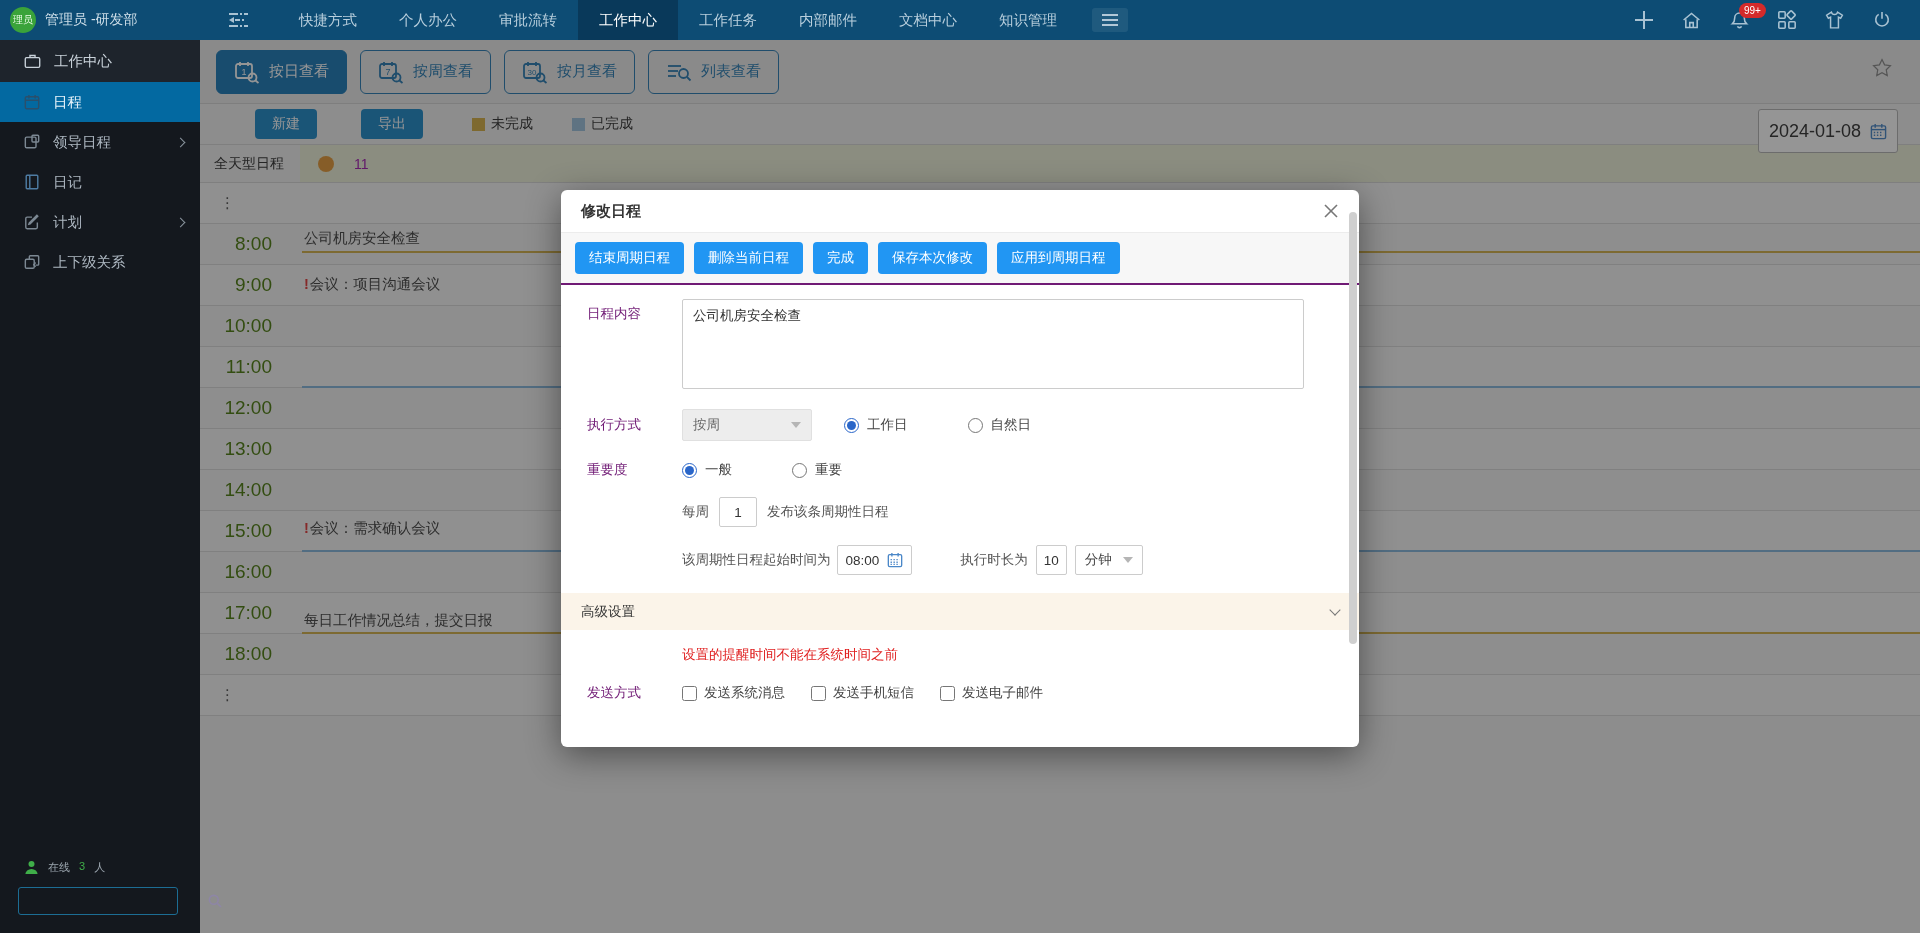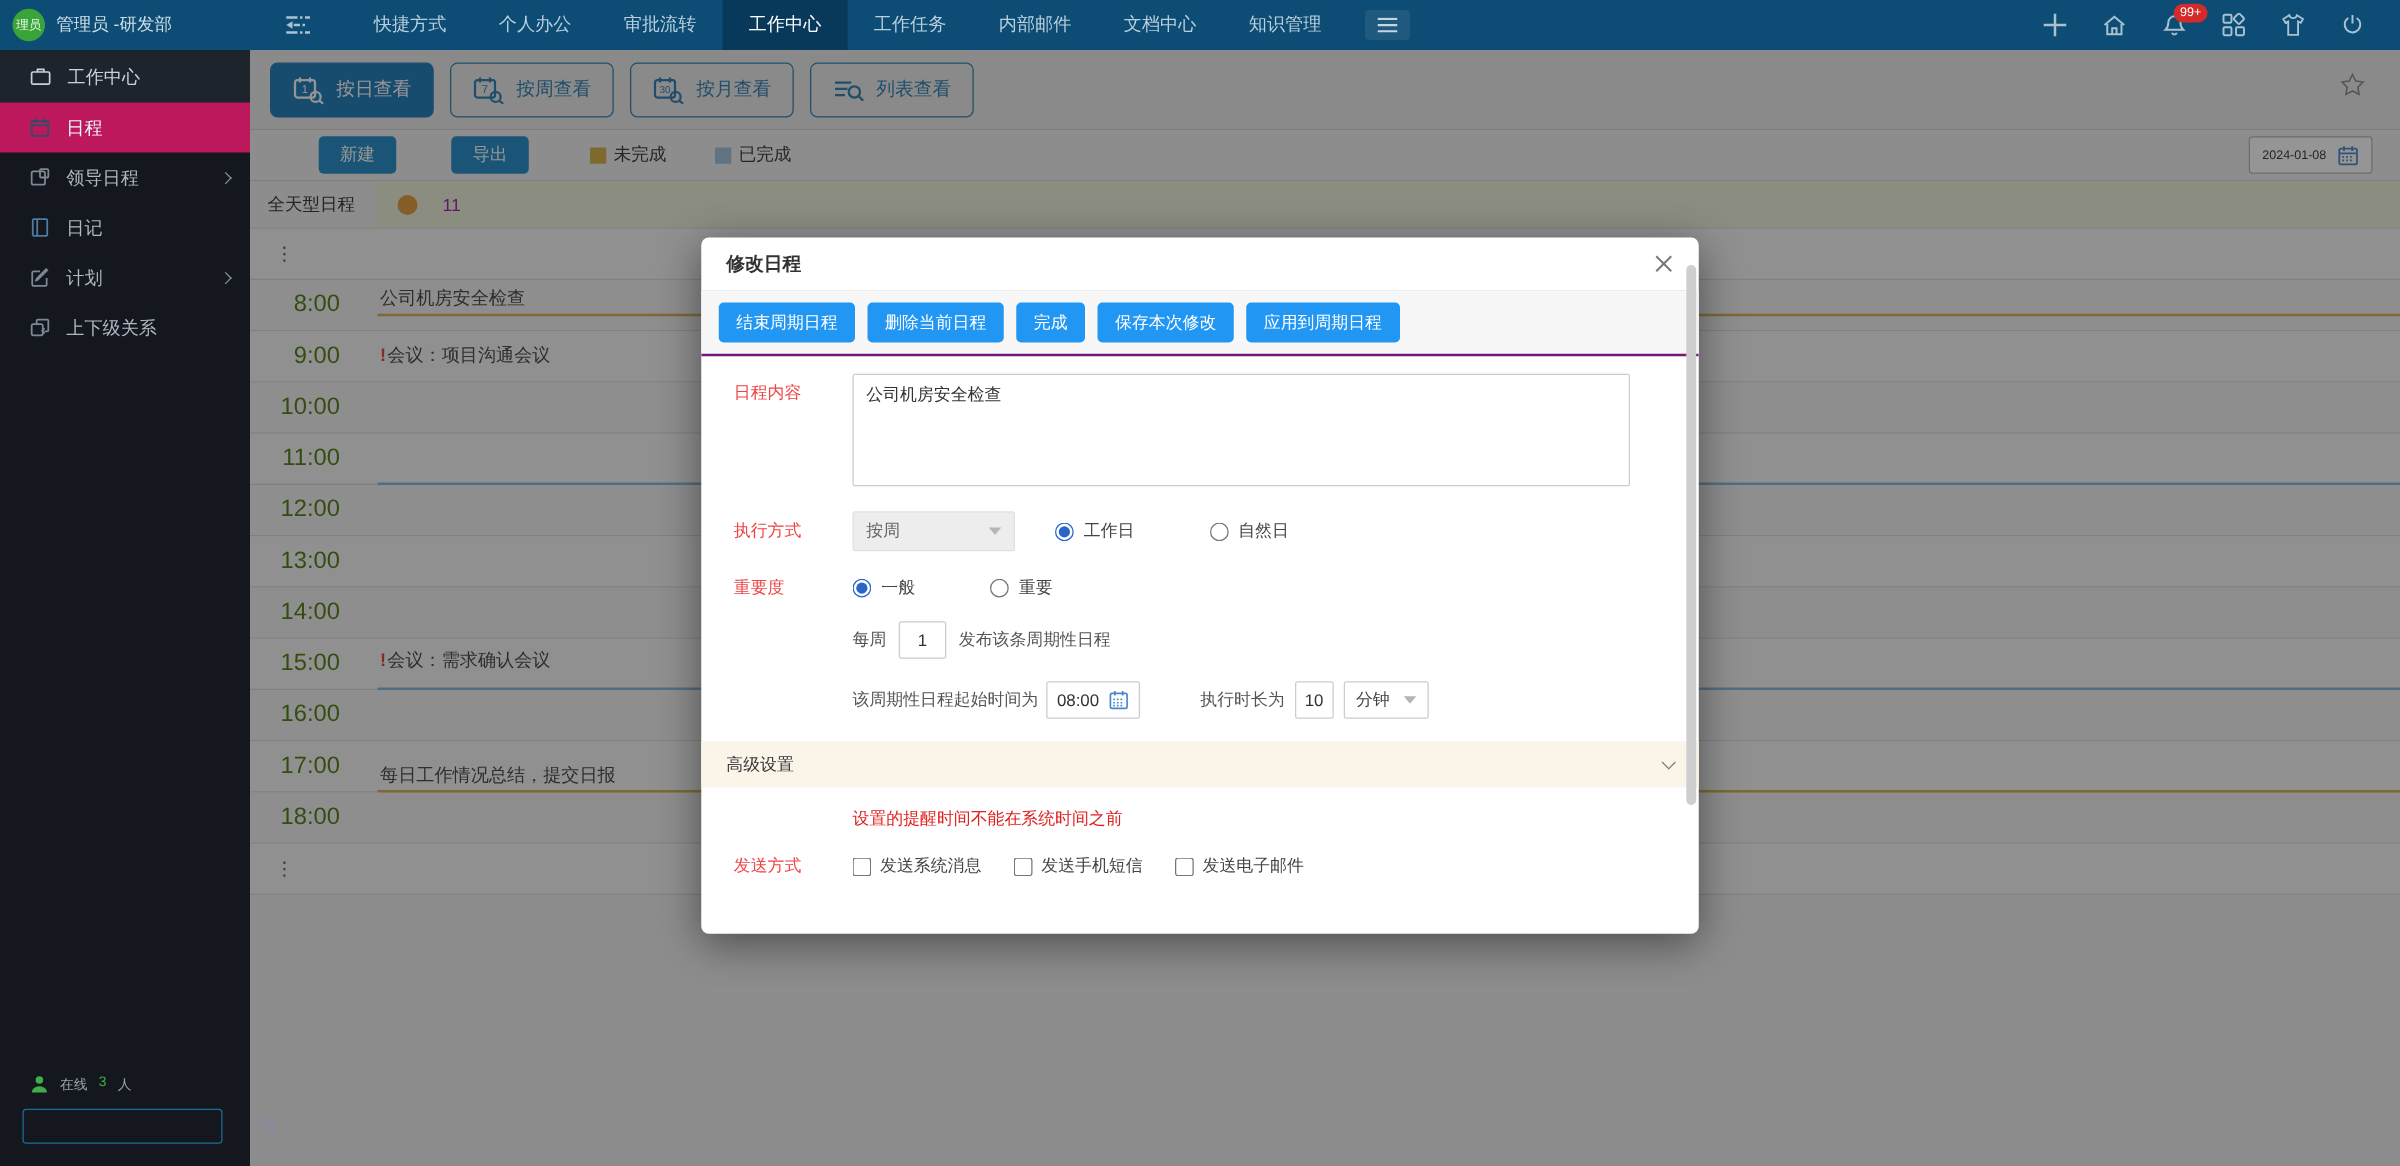--- a/index.html
+++ b/index.html
@@ -19,21 +19,21 @@
   .nb-more { margin-left:14px; align-self:center; padding:6px 10px; border-radius:3px; background:rgba(255,255,255,.08); color:#c3d5e1; }
   .nb-right { margin-left:auto; display:flex; align-items:center; gap:27px; padding-right:28px; color:#a9c2d2; }
   .nb-ic { position:relative; cursor:pointer; }
   .nb-badge { position:absolute; top:-7px; left:10px; background:#d42a2a; color:#fff; font-size:10px; line-height:13px; padding:1px 5px; border-radius:9px; white-space:nowrap; }
 
   
   .sidebar { position:absolute; top:40px; left:0; width:200px; bottom:0; background:#14181e; z-index:40; }
   .sb-section { height:42px; background:#1e242c; display:flex; align-items:center; gap:13px; padding-left:24px; color:#c9d2da; font-size:14.5px; }
   .sb-item { height:40px; display:flex; align-items:center; gap:13px; padding-left:24px; padding-right:16px; color:#aeb8c2; font-size:14.5px; cursor:pointer; position:relative; }
   .sb-item .sb-ic { color:#7c8893; }
-  .sb-item.active { background:#be185d; color:#eaf5fb; }
+  .sb-item.active { background:#0369a1; color:#eaf5fb; }
   .sb-item.active .sb-ic { color:#2b4f6b; }
   .sb-chev { margin-left:auto; width:7px; height:7px; border-top:1.5px solid #8a949e; border-right:1.5px solid #8a949e; transform:rotate(45deg); }
   .sb-online { position:absolute; left:24px; bottom:58px; display:flex; align-items:flex-start; gap:9px; font-size:11px; color:#9aa4ad; }
   .sb-online .cnt { color:#3fae49; }
   .sb-search { position:absolute; left:18px; bottom:18px; width:160px; height:28px; border:1px solid #1c6d94; border-radius:3px; display:flex; align-items:center; background:transparent; }
   .sb-search input { flex:1; height:100%; background:transparent; border:none; outline:none; color:#cfd8df; padding:0 6px; font-size:13px; }
   .sb-search .mg { margin-right:7px; color:#8e86a6; }
 
   
   .content { position:absolute; top:40px; left:200px; right:0; bottom:0; background:#f0f0f0; }
@@ -41,21 +41,21 @@
   .view-btn { height:44px; display:flex; align-items:center; gap:9px; padding:0 17px; border:1px solid #2b7db4; border-radius:6px; color:#2b7db4; font-size:15px; background:transparent; cursor:pointer; white-space:nowrap; }
   .view-btn.active { background:#1c7ab8; color:#fff; border-color:#1c7ab8; }
   .star { position:absolute; right:28px; top:18px; color:#8a8a8a; cursor:pointer; }
   .action-row { height:40px; display:flex; align-items:center; gap:11px; padding-left:22px; position:relative; }
   .btn-primary { background:#1f8ac9; color:#fff; border:none; border-radius:4px; padding:6px 17px; font-size:14px; cursor:pointer; white-space:nowrap;margin-left:33px; }
   .legend { display:flex; align-items:center; gap:6px; margin-left:38px; font-size:14px; color:#333; }
   .legend + .legend { margin-left:28px; }
   .sw { width:13px; height:13px; display:inline-block; }
   .sw-pending { background:#d5b045; }
   .sw-done { background:#9dc1dd; }
-  .date-box { position:absolute; right:22px; top:5px; background:#fff; border:1px solid #b5b5b5; border-radius:3px; height:30px; display:flex; align-items:center; gap:9px; padding:0 10px; font-size:10px; color:#333; cursor:pointer; }
+  .date-box { position:absolute; right:22px; top:5px; background:#fff; border:1px solid #b5b5b5; border-radius:3px; height:44px; display:flex; align-items:center; gap:9px; padding:0 10px; font-size:18px; color:#333; cursor:pointer; }
   .allday-row { height:39px; display:flex; border-top:1px solid #d8d8d8; border-bottom:1px solid #d8d8d8; }
   .allday-label { width:100px; min-width:100px; padding-left:14px; display:flex; align-items:center; font-size:14px; color:#333; }
   .allday-content { flex:1; background:#edf0d9; display:flex; align-items:center; gap:20px; padding-left:18px; font-size:14px; color:#a21caf; cursor:pointer; }
   .count-dot { width:16px; height:16px; border-radius:50%; background:#e49a3a; }
 
   .grid { position:relative; }
   .grid-row { height:41px; border-bottom:1px solid #d9d9d9; display:flex; background:#f2f2f2; }
   .grid-row:nth-child(odd) { background:#f6f6f6; }
   .time-cell { width:100px; min-width:100px; text-align:right; padding-right:28px; font-size:19px; color:#4d7c0f; display:flex; align-items:center; justify-content:flex-end; }
   .time-cell.ell { justify-content:center; padding-right:44px; color:#555; font-size:15px; letter-spacing:1px; }
@@ -72,21 +72,21 @@
   
   .modal { position:absolute; left:561px; top:190px; width:798px; height:557px; background:#fff; border-radius:6px; box-shadow:0 8px 34px rgba(0,0,0,.45); z-index:60; overflow:hidden; }
   .m-header { height:43px; display:flex; align-items:center; justify-content:space-between; padding:0 20px; border-bottom:1px solid #ececec; }
   .m-title { font-size:15px; font-weight:bold; color:#333; }
   .m-close { color:#777; cursor:pointer; }
   .m-btnbar { background:#f7f7f7; border-bottom:2px solid #701a75; padding:9px 14px; display:flex; gap:10px; }
   .m-btn { background:#2196f3; color:#fff; border:none; border-radius:4px; padding:7px 14px; font-size:13.5px; cursor:pointer; white-space:nowrap; }
   .m-warnwrap { display:flex; justify-content:center; margin-top:8px; }
   .m-warning { background:#f5a31d; color:#fff; border-radius:3px; padding:8px 18px; display:flex; align-items:center; gap:10px; font-size:13.5px; }
   .frow { display:flex; margin:14px 0 0 26px; }
-  .flabel { width:95px; min-width:95px; font-size:13.5px; color:#ef4444; padding-top:6px; }
+  .flabel { width:95px; min-width:95px; font-size:13.5px; color:#701a75; padding-top:6px; }
   .m-textarea { width:622px; height:90px; border:1px solid #ccc; border-radius:2px; resize:none; font-family:inherit; font-size:13.5px; color:#333; padding:7px 10px; outline:none; }
   .rrow { align-items:center; margin-top:20px; }
   .rrow .flabel { padding-top:0; }
   .radio-opt { display:flex; align-items:center; gap:8px; font-size:13.5px; color:#444; margin-right:60px; }
   input[type=radio], input[type=checkbox] { width:15px; height:15px; accent-color:#2a66c9; }
   .select-gray { width:130px; height:32px; background:#ededed; border:1px solid #e0e0e0; border-radius:2px; display:flex; align-items:center; justify-content:space-between; padding:0 10px; font-size:13.5px; color:#666; margin-right:32px; }
   .caret { width:0; height:0; border-left:5px solid transparent; border-right:5px solid transparent; border-top:6px solid #b5b5b5; }
   .inline-row { display:flex; align-items:center; margin:18px 0 0 121px; font-size:13.5px; color:#555; }
   .num-input { height:30px; border:1px solid #ccc; border-radius:2px; text-align:center; font-size:13.5px; color:#333; outline:none; }
   .time-box { height:30px; border:1px solid #ccc; border-radius:2px; display:flex; align-items:center; gap:8px; padding:0 8px; font-size:13.5px; color:#333; margin-left:6px; }

